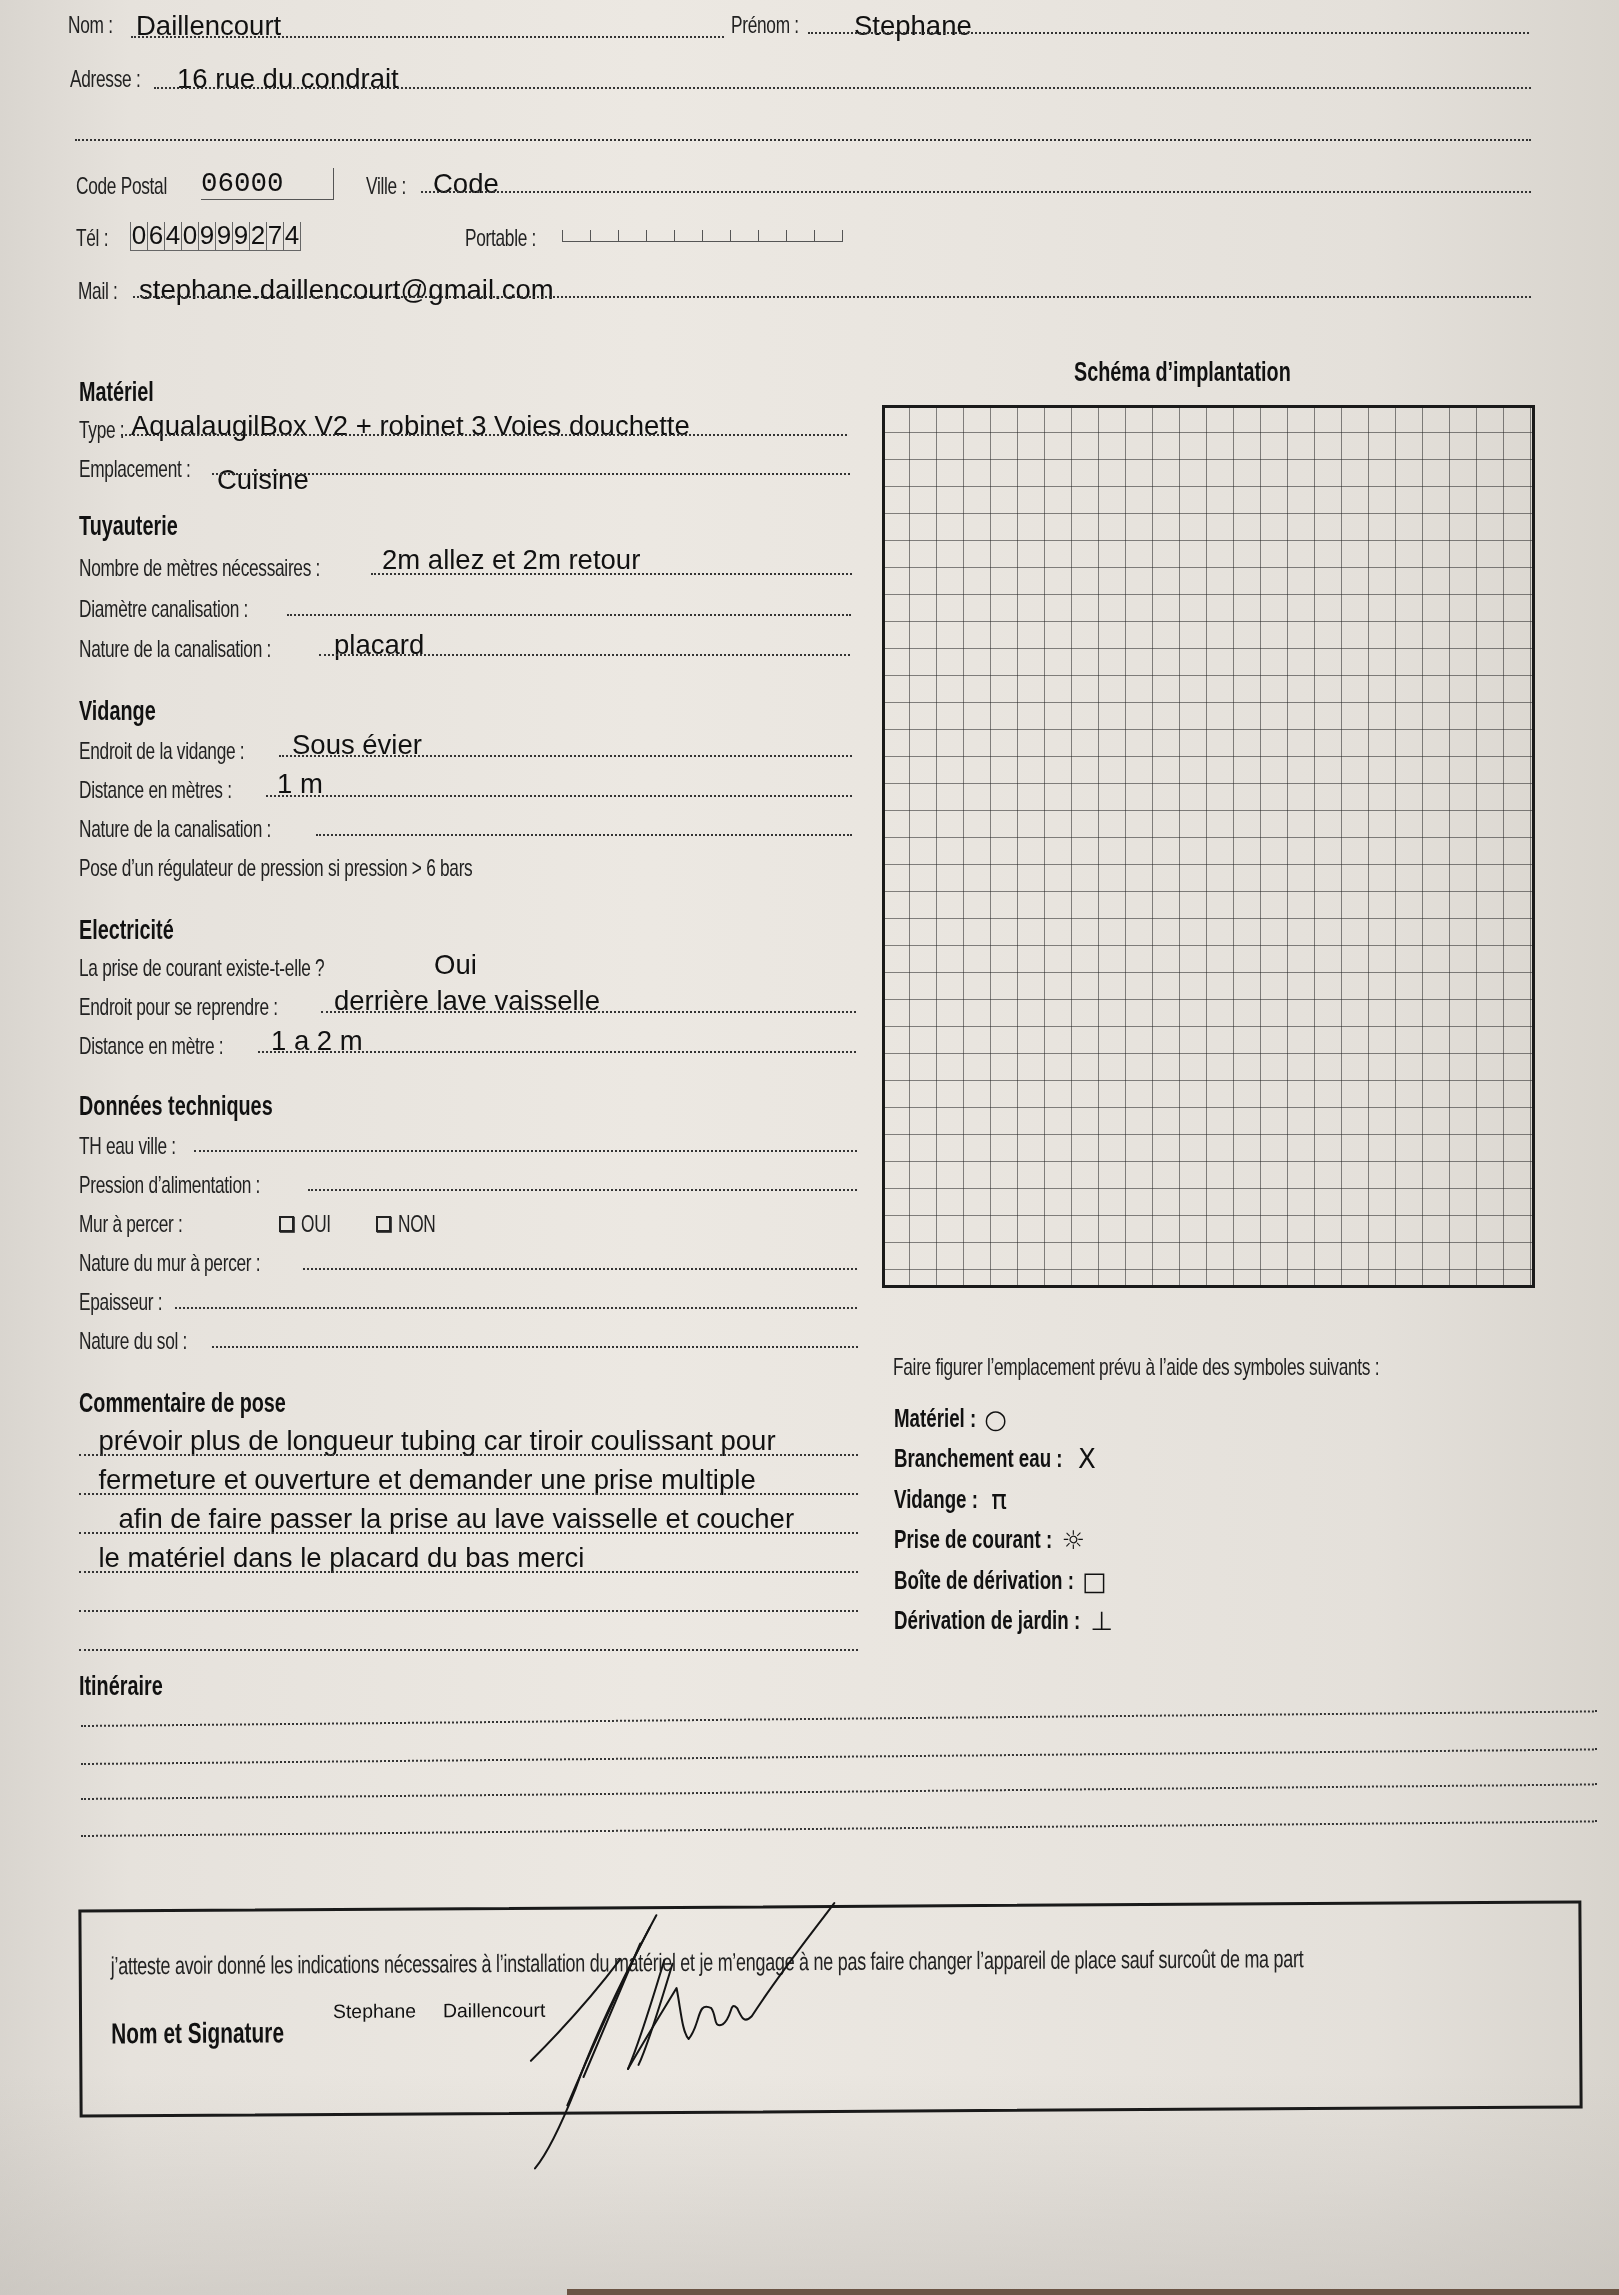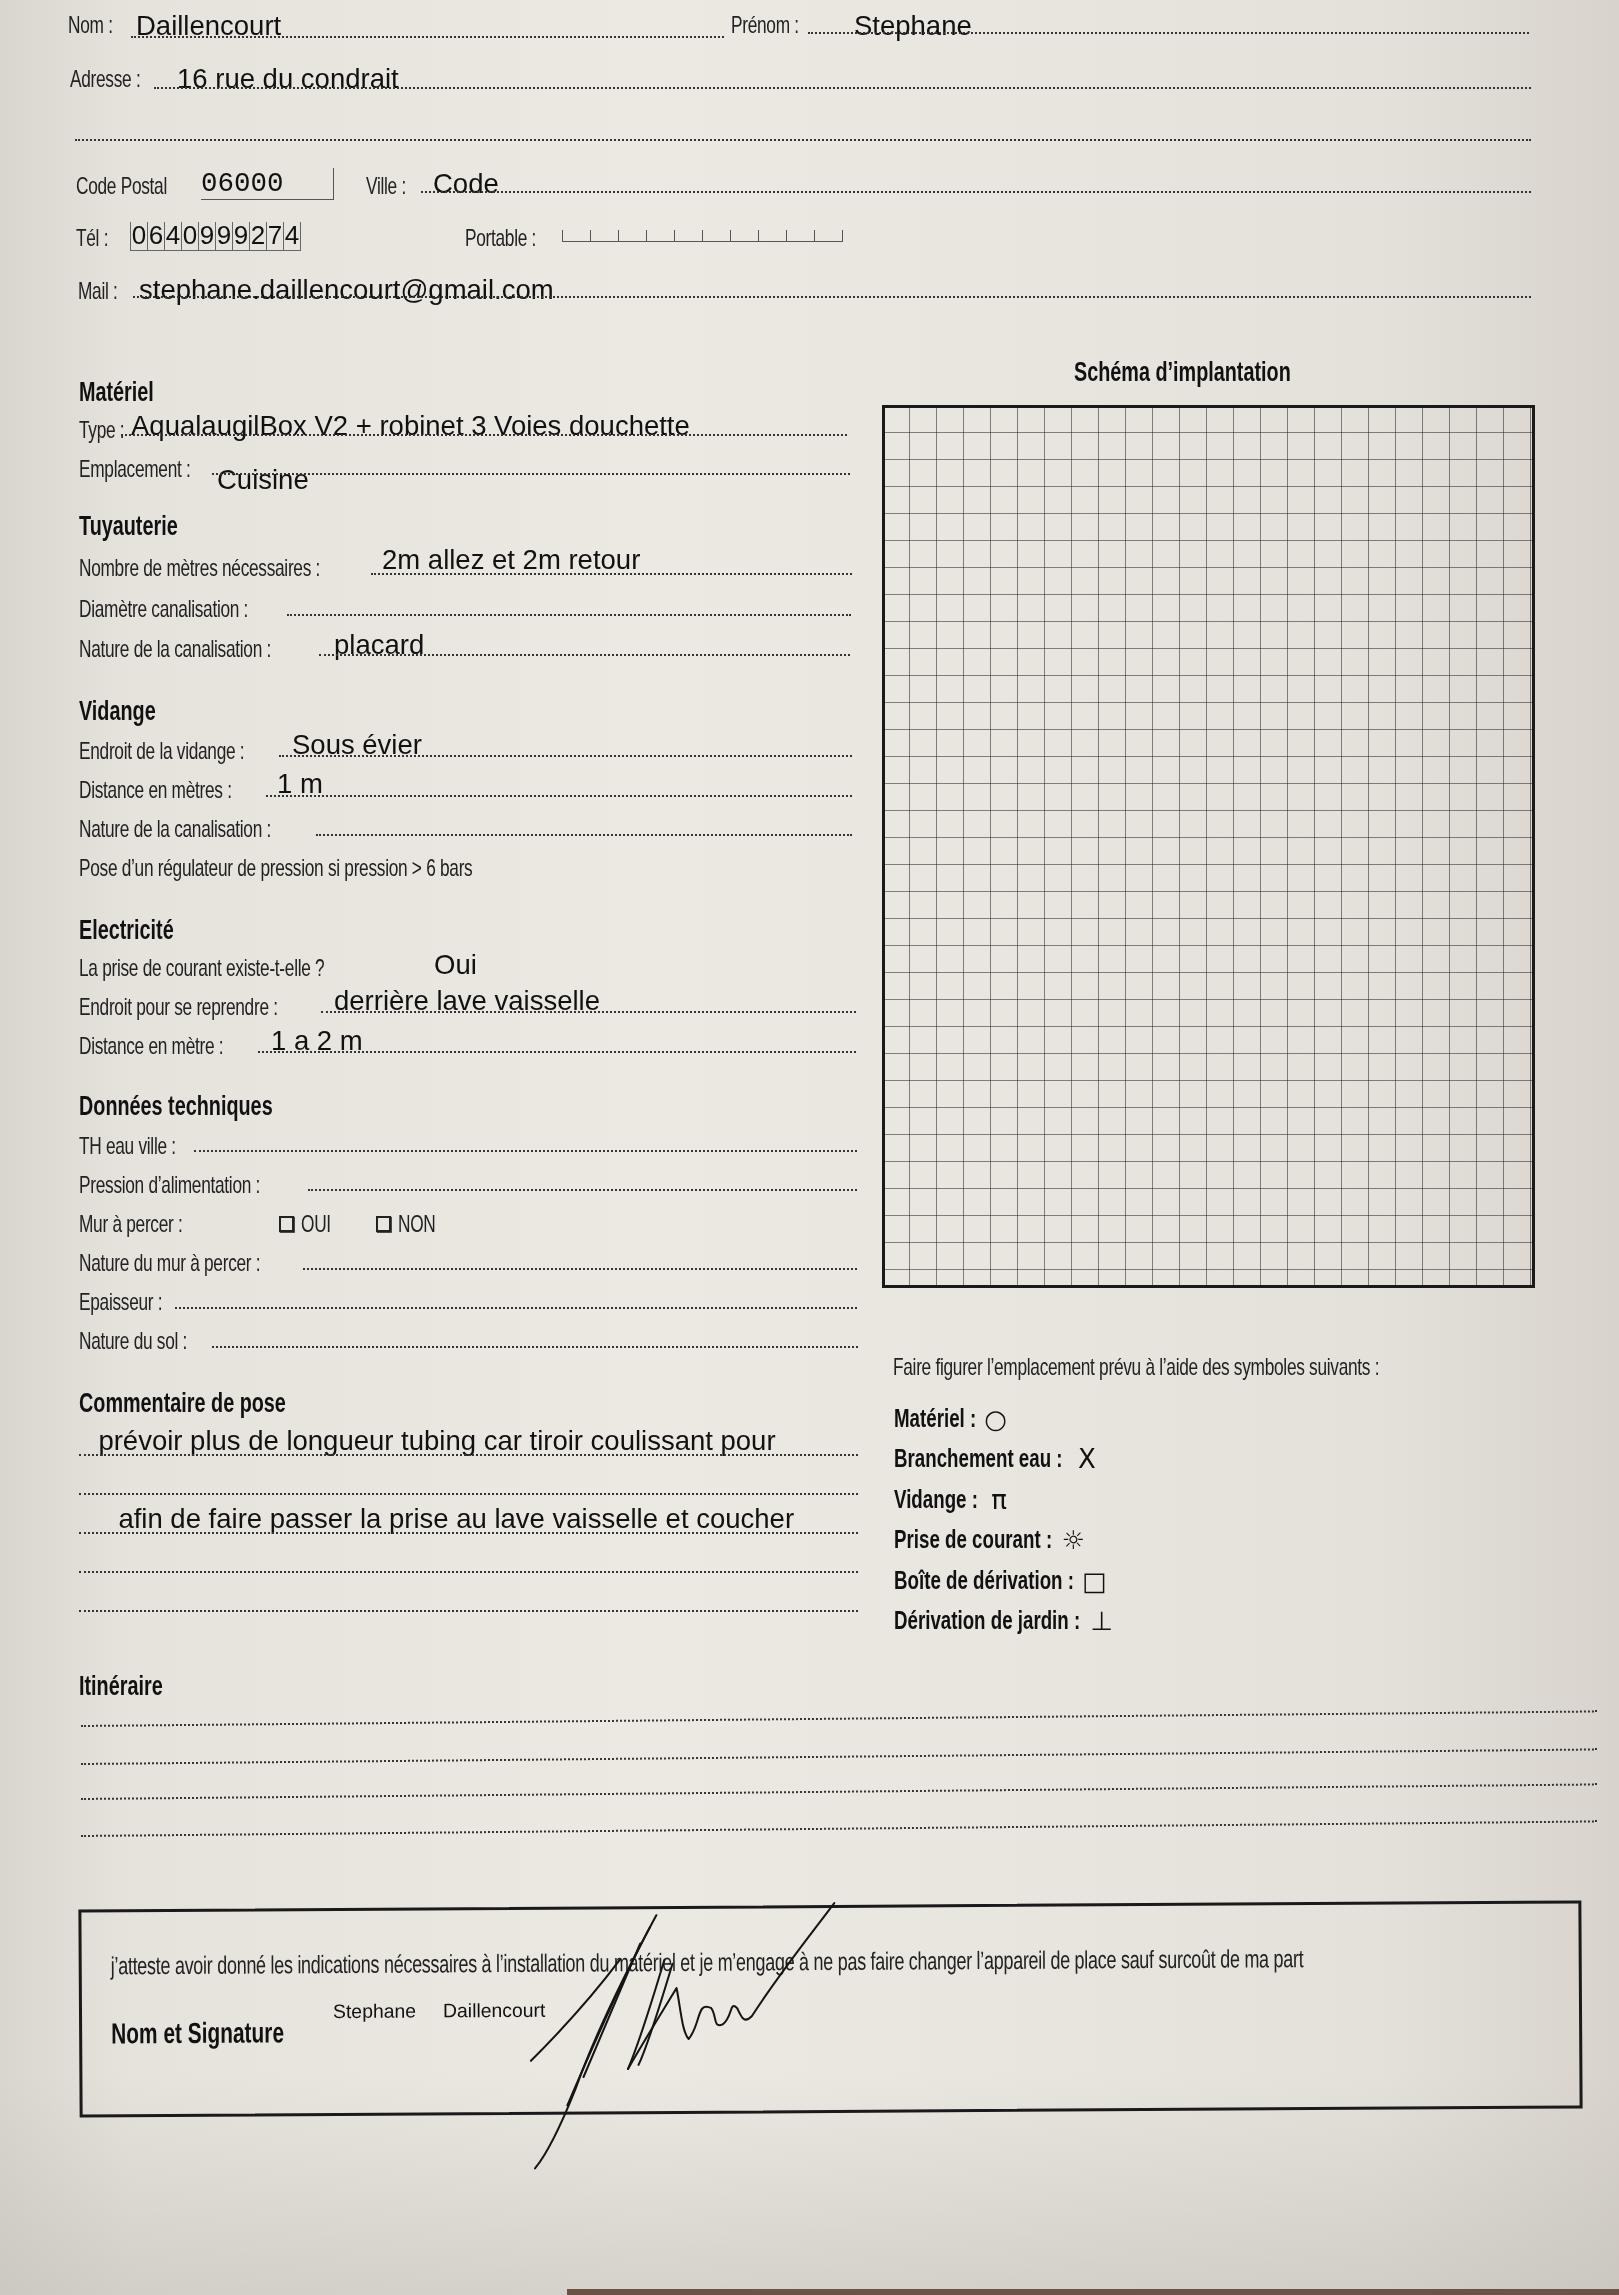--- a/index.html
+++ b/index.html
@@ -191,24 +191,29 @@
 </div>
 
 <div class="abs">
   <span class="abs hdr" style="left:79px; top:1387px;">Commentaire de pose</span>
   <div class="abs" style="left:79px; top:1422px; width:779px;">
     <div style="position:relative; height:39px;">
       <span class="val" style="position:absolute; left:19.4px; top:3.2px;">prévoir plus de longueur tubing car tiroir coulissant pour</span>
       <div class="dots" style="left:0; top:32px; width:779px;"></div>
     </div>
     <div style="position:relative; height:39px;">
+      <span class="val" style="position:absolute; left:19.4px; top:3.2px;">fermeture et ouverture et demander une prise multiple</span>
       <div class="dots" style="left:0; top:32px; width:779px;"></div>
     </div>
     <div style="position:relative; height:39px;">
       <span class="val" style="position:absolute; left:19.4px; top:3.2px;margin-left:20px;">afin de faire passer la prise au lave vaisselle et coucher</span>
+      <div class="dots" style="left:0; top:32px; width:779px;"></div>
+    </div>
+    <div style="position:relative; height:39px;">
+      <span class="val" style="position:absolute; left:19.4px; top:3.2px;">le matériel dans le placard du bas merci</span>
       <div class="dots" style="left:0; top:32px; width:779px;"></div>
     </div>
     <div style="position:relative; height:39px;">
       <span class="val" style="position:absolute; left:19.4px; top:3.2px;"></span>
       <div class="dots" style="left:0; top:32px; width:779px;"></div>
     </div>
     <div style="position:relative; height:39px;">
       <span class="val" style="position:absolute; left:19.4px; top:3.2px;"></span>
       <div class="dots" style="left:0; top:32px; width:779px;"></div>
     </div>

